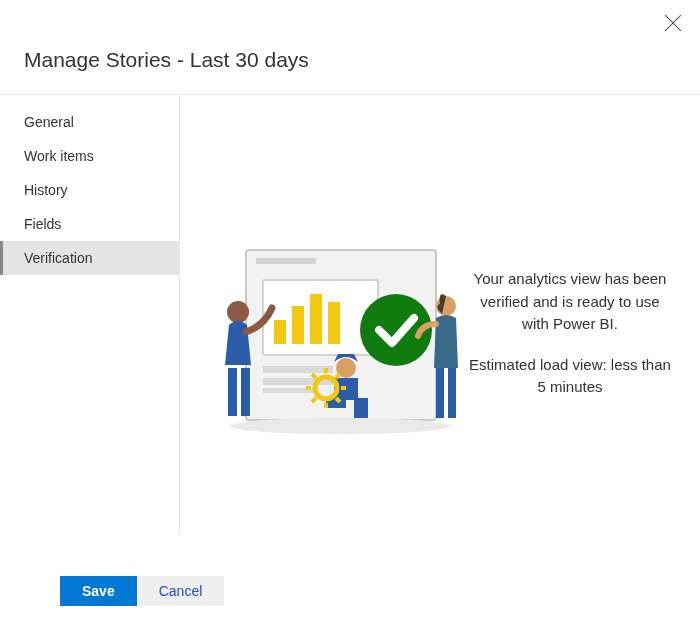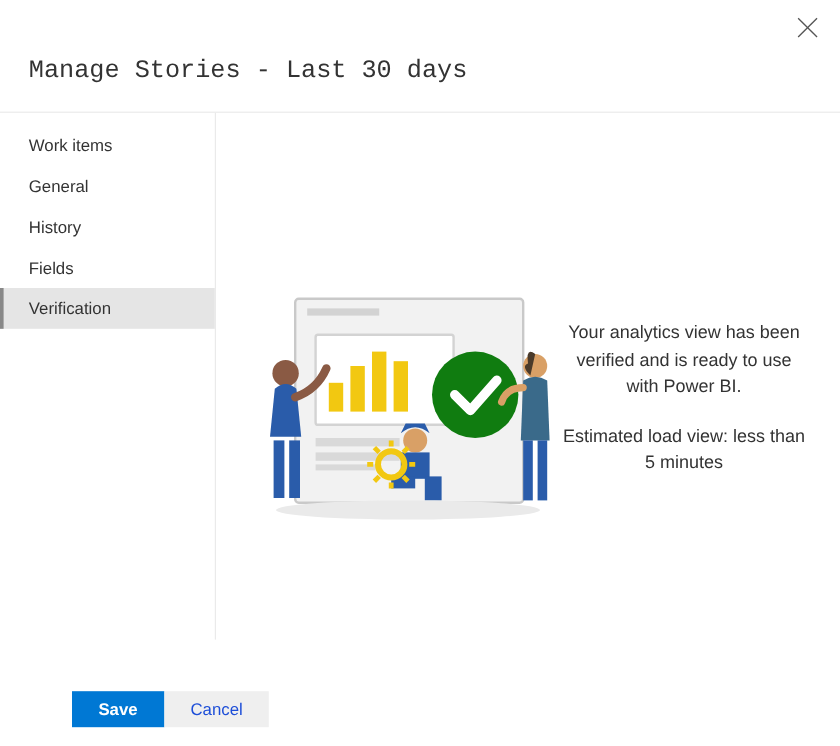--- a/index.html
+++ b/index.html
@@ -20,21 +20,20 @@
       height: 18px;
       cursor: pointer;
       color: #555;
     }
     .close-btn svg { width: 100%; height: 100%; }
     .title {
       font-size: 21px;
       font-weight: 300;
       color: #333;
       padding: 48px 0 22px 24px;
-      font-family: Liberation Mono, monospace;
     }
     .body-wrap {
       display: flex;
       border-top: 1px solid #eaeaea;
       height: 440px;
     }
     .sidebar {
       width: 180px;
       border-right: 1px solid #eaeaea;
       padding-top: 10px;
@@ -103,22 +102,22 @@
   <svg viewBox="0 0 16 16">
       <line x1="1" y1="1" x2="15" y2="15" stroke="currentColor" stroke-width="1"></line>
       <line x1="15" y1="1" x2="1" y2="15" stroke="currentColor" stroke-width="1"></line>
     </svg>
 </div>
 
 <div class="title">Manage Stories - Last 30 days</div>
 
 <div class="body-wrap">
   <div class="sidebar">
+    <div class="nav-item">General</div>
     <div class="nav-item">Work items</div>
-    <div class="nav-item">General</div>
     <div class="nav-item">History</div>
     <div class="nav-item">Fields</div>
     <div class="nav-item selected">Verification</div>
   </div>
 
   <div class="main">
     <div class="illustration">
       <svg viewBox="0 0 260 200" width="260" height="200">
 
         <rect x="38" y="10" width="190" height="170" rx="3" fill="#f2f2f2" stroke="#c9c9c9" stroke-width="2"></rect>

